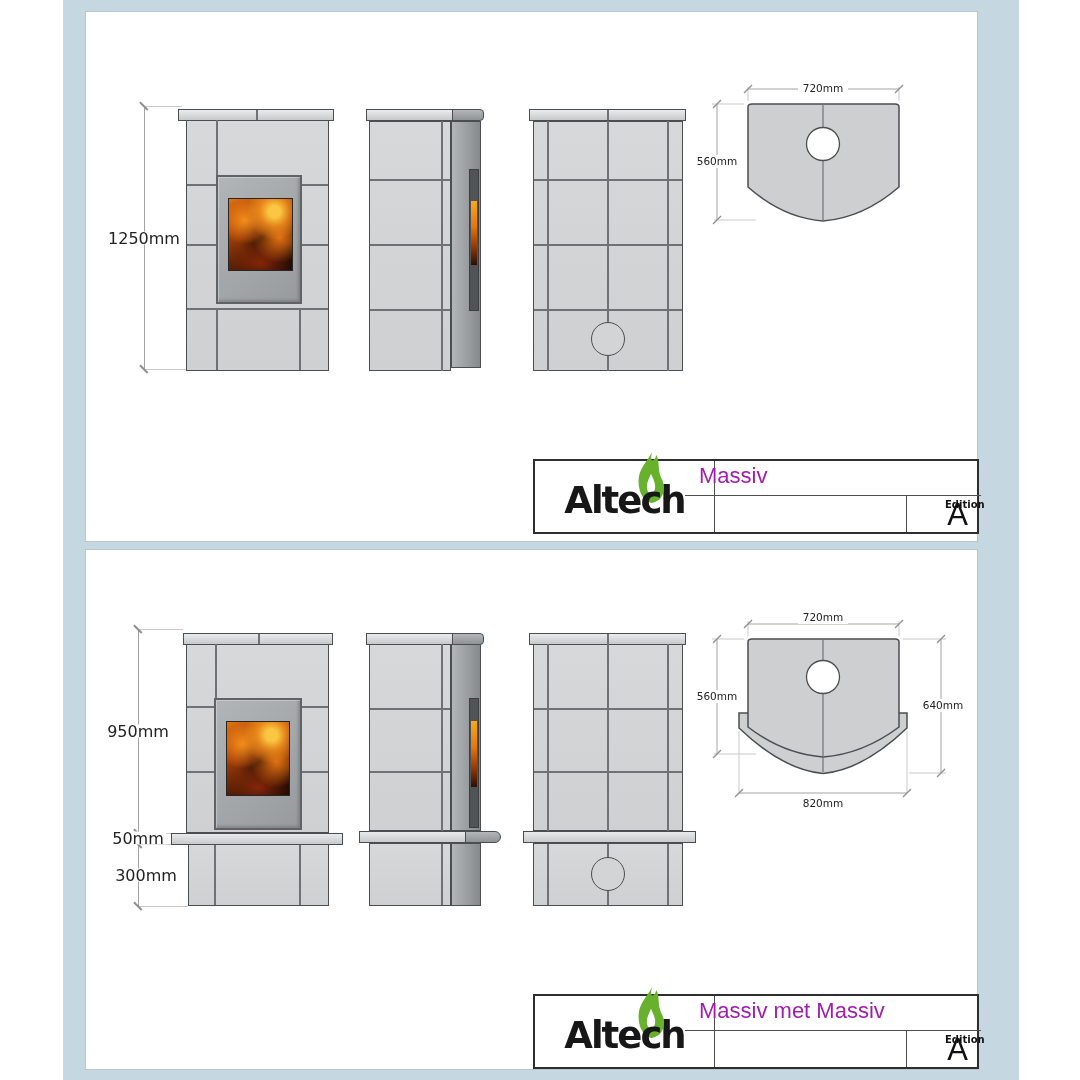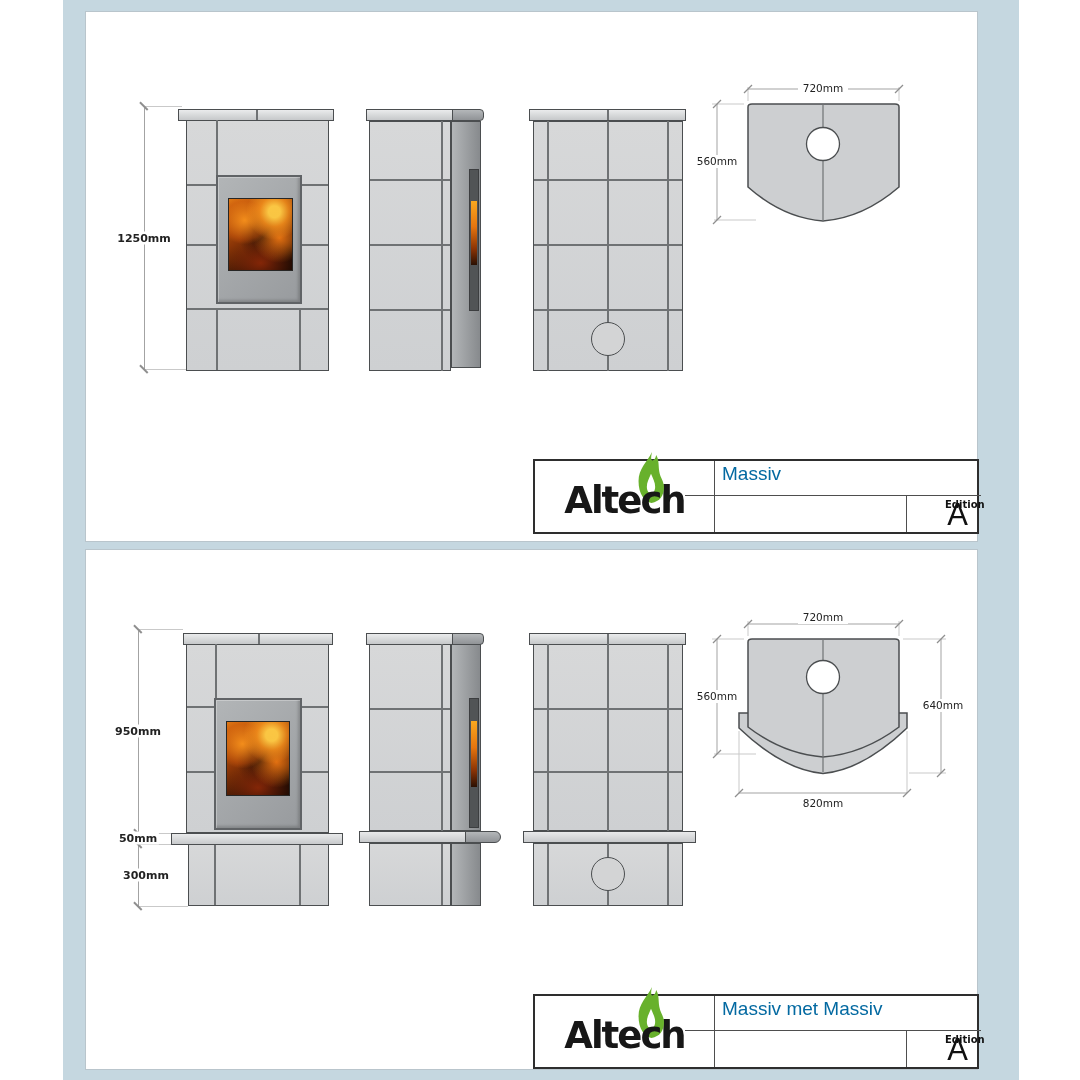--- a/index.html
+++ b/index.html
@@ -31,37 +31,37 @@
   .glassfire{position:absolute;background:linear-gradient(180deg,#f9a81f,#e5750f 40%,#8a3305 75%,#2a1003);}
   .circle{position:absolute;border:1.3px solid #4b4e50;border-radius:50%;
           background:#d3d4d5;box-sizing:border-box;z-index:3;}
 
   
   .dimv{position:absolute;width:1px;background:#a3a3a3;}
   .dimh{position:absolute;height:1px;background:#a3a3a3;}
   .ext{background:#c9c9c9;}
   .tick{position:absolute;width:11px;height:1.5px;background:#8f8f8f;
         transform:translate(-50%,-50%) rotate(45deg);z-index:4;}
-  .dimlabel{position:absolute;font-size:11px;color:#222;background:#fff;padding:0 2px;
-            transform:translate(-50%,-50%);white-space:nowrap;z-index:5;line-height:13px;font-weight:bold;}
+  .dimlabel{position:absolute;font-size:16px;color:#222;background:#fff;padding:0 2px;
+            transform:translate(-50%,-50%);white-space:nowrap;z-index:5;line-height:13px;}
 
   
   .tv-shape{fill:#cdcfd1;stroke:#4b4e50;stroke-width:1.5;}
   .tv-center{stroke:#6f7274;stroke-width:1.2;}
   .tv-dim{stroke:#a3a3a3;stroke-width:1;}
   .tv-ext{stroke:#c9c9c9;stroke-width:1;}
   .svgtick{stroke:#8f8f8f;stroke-width:1.3;}
   .svgdim{font-family:"DejaVu Sans",sans-serif;font-size:10.5px;fill:#222;text-anchor:middle;}
 
   
   .tblock{position:absolute;width:446px;height:75px;border:2px solid #2e2e2e;background:#fff;box-sizing:border-box;}
   .logo-cell{position:absolute;left:0;top:0;width:180px;height:100%;border-right:1px solid #4e4e4e;
              box-sizing:border-box;display:flex;align-items:center;justify-content:center;}
   .title-row{position:absolute;left:150px;top:0;width:296px;height:35px;border-bottom:1px solid #4e4e4e;box-sizing:border-box;}
-  .title-text{position:absolute;left:14px;top:2px;font-family:"Liberation Sans",sans-serif;font-size:19px;color:#0369a1;margin-left:23px;}
+  .title-text{position:absolute;left:14px;top:2px;font-family:"Liberation Sans",sans-serif;font-size:22px;color:#a21caf;}
   .edition-cell{position:absolute;left:371px;top:35px;right:0;bottom:0;border-left:1px solid #4e4e4e;}
   .edition-label{position:absolute;left:5px;top:3px;font-weight:bold;font-size:10px;color:#111;padding-left:33px;}
   .edition-value{position:absolute;right:9px;bottom:-1px;font-family:"Liberation Sans",sans-serif;font-size:31px;color:#111;}
   .logo{position:relative;font-weight:bold;font-size:37px;letter-spacing:-2px;color:#171717;
         font-family:"DejaVu Sans",sans-serif;margin-top:8px;}
   .logo-c{position:relative;display:inline-block;}
   .c-char{position:relative;z-index:2;}
   .flame{position:absolute;left:-6px;top:-27px;width:34px;height:54px;z-index:1;}
 </style>
 </head>

